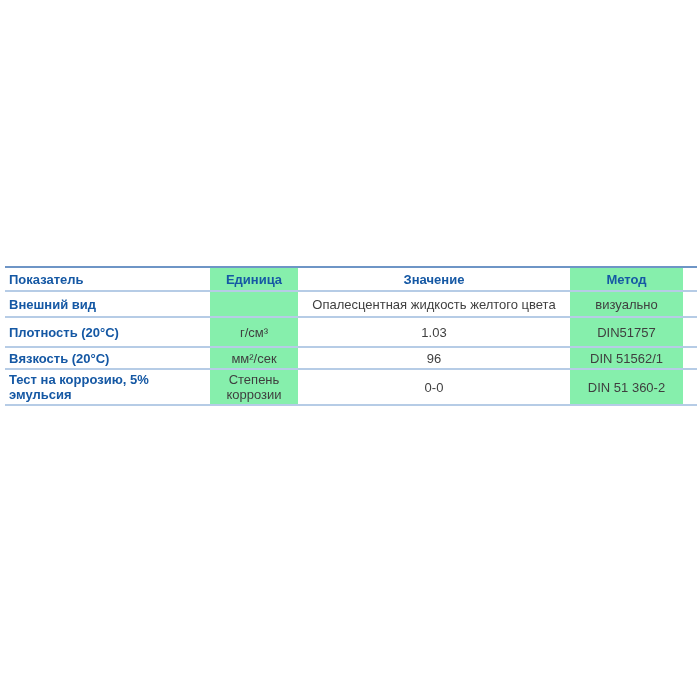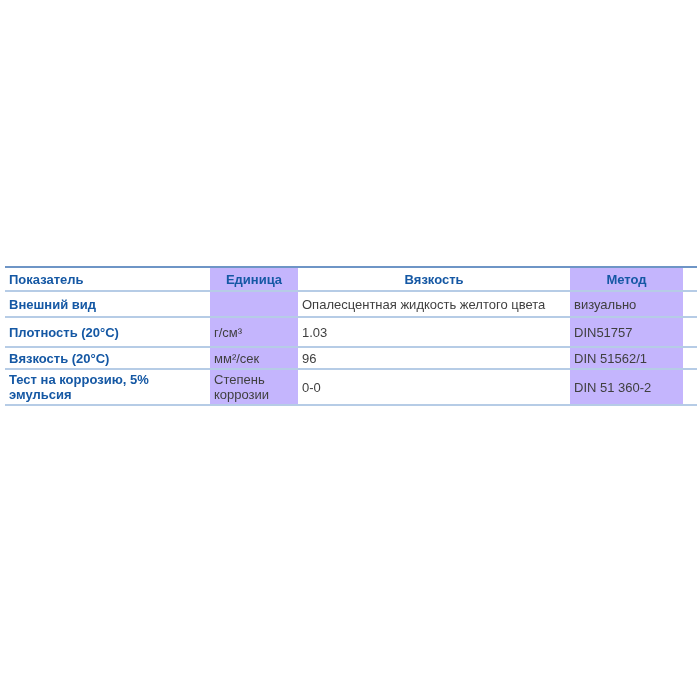--- a/index.html
+++ b/index.html
@@ -31,29 +31,29 @@
   }
   table.specs th, table.specs td {
     border-bottom: 2px solid #b6cce6;
     padding: 2px 4px;
     vertical-align: middle;
     line-height: 15px;
     overflow: hidden;
     white-space: normal;
   }
   tr.last-row td { border-bottom: 2px solid #9cbbdd; }
-  .shaded { background: #c4b5fd; }
+  .shaded { background: #86efac; }
   th.c-ind, td.ind {
     text-align: left;
     padding-left: 5px;
     font-weight: bold;
     color: #1558a4;
   }
   th { font-weight: bold; color: #1558a4; text-align: center; }
-  td.unit, td.val, td.meth { color: #3f3f3f; }
+  td.unit, td.val, td.meth { text-align: center; color: #3f3f3f; }
   tr.r-head   { height: 24px; }
   tr.r-0 { height: 26px; }
   tr.r-1 { height: 30px; }
   tr.r-2 { height: 22px; }
   tr.r-3 { height: 23px; }
   tr.r-4 { height: 32px; }
   tr.r-5 { height: 21px; }
   td.spacer, th.spacer { background: #ffffff; padding: 0; }
 </style>
 </head>
@@ -65,21 +65,21 @@
       <col style="width:205px">
       <col style="width:88px">
       <col style="width:272px">
       <col style="width:113px">
       <col style="width:14px">
     </colgroup>
     <thead>
       <tr class="r-head">
         <th class="c-ind">Показатель</th>
         <th class="shaded">Единица</th>
-        <th>Вязкость</th>
+        <th>Значение</th>
         <th class="shaded">Метод</th>
         <th class="spacer"></th>
       </tr>
     </thead>
     <tbody>
       <tr class="r-0">
         <td class="ind">Внешний вид</td>
         <td class="unit shaded"></td>
         <td class="val">Опалесцентная жидкость желтого цвета</td>
         <td class="meth shaded">визуально</td>

